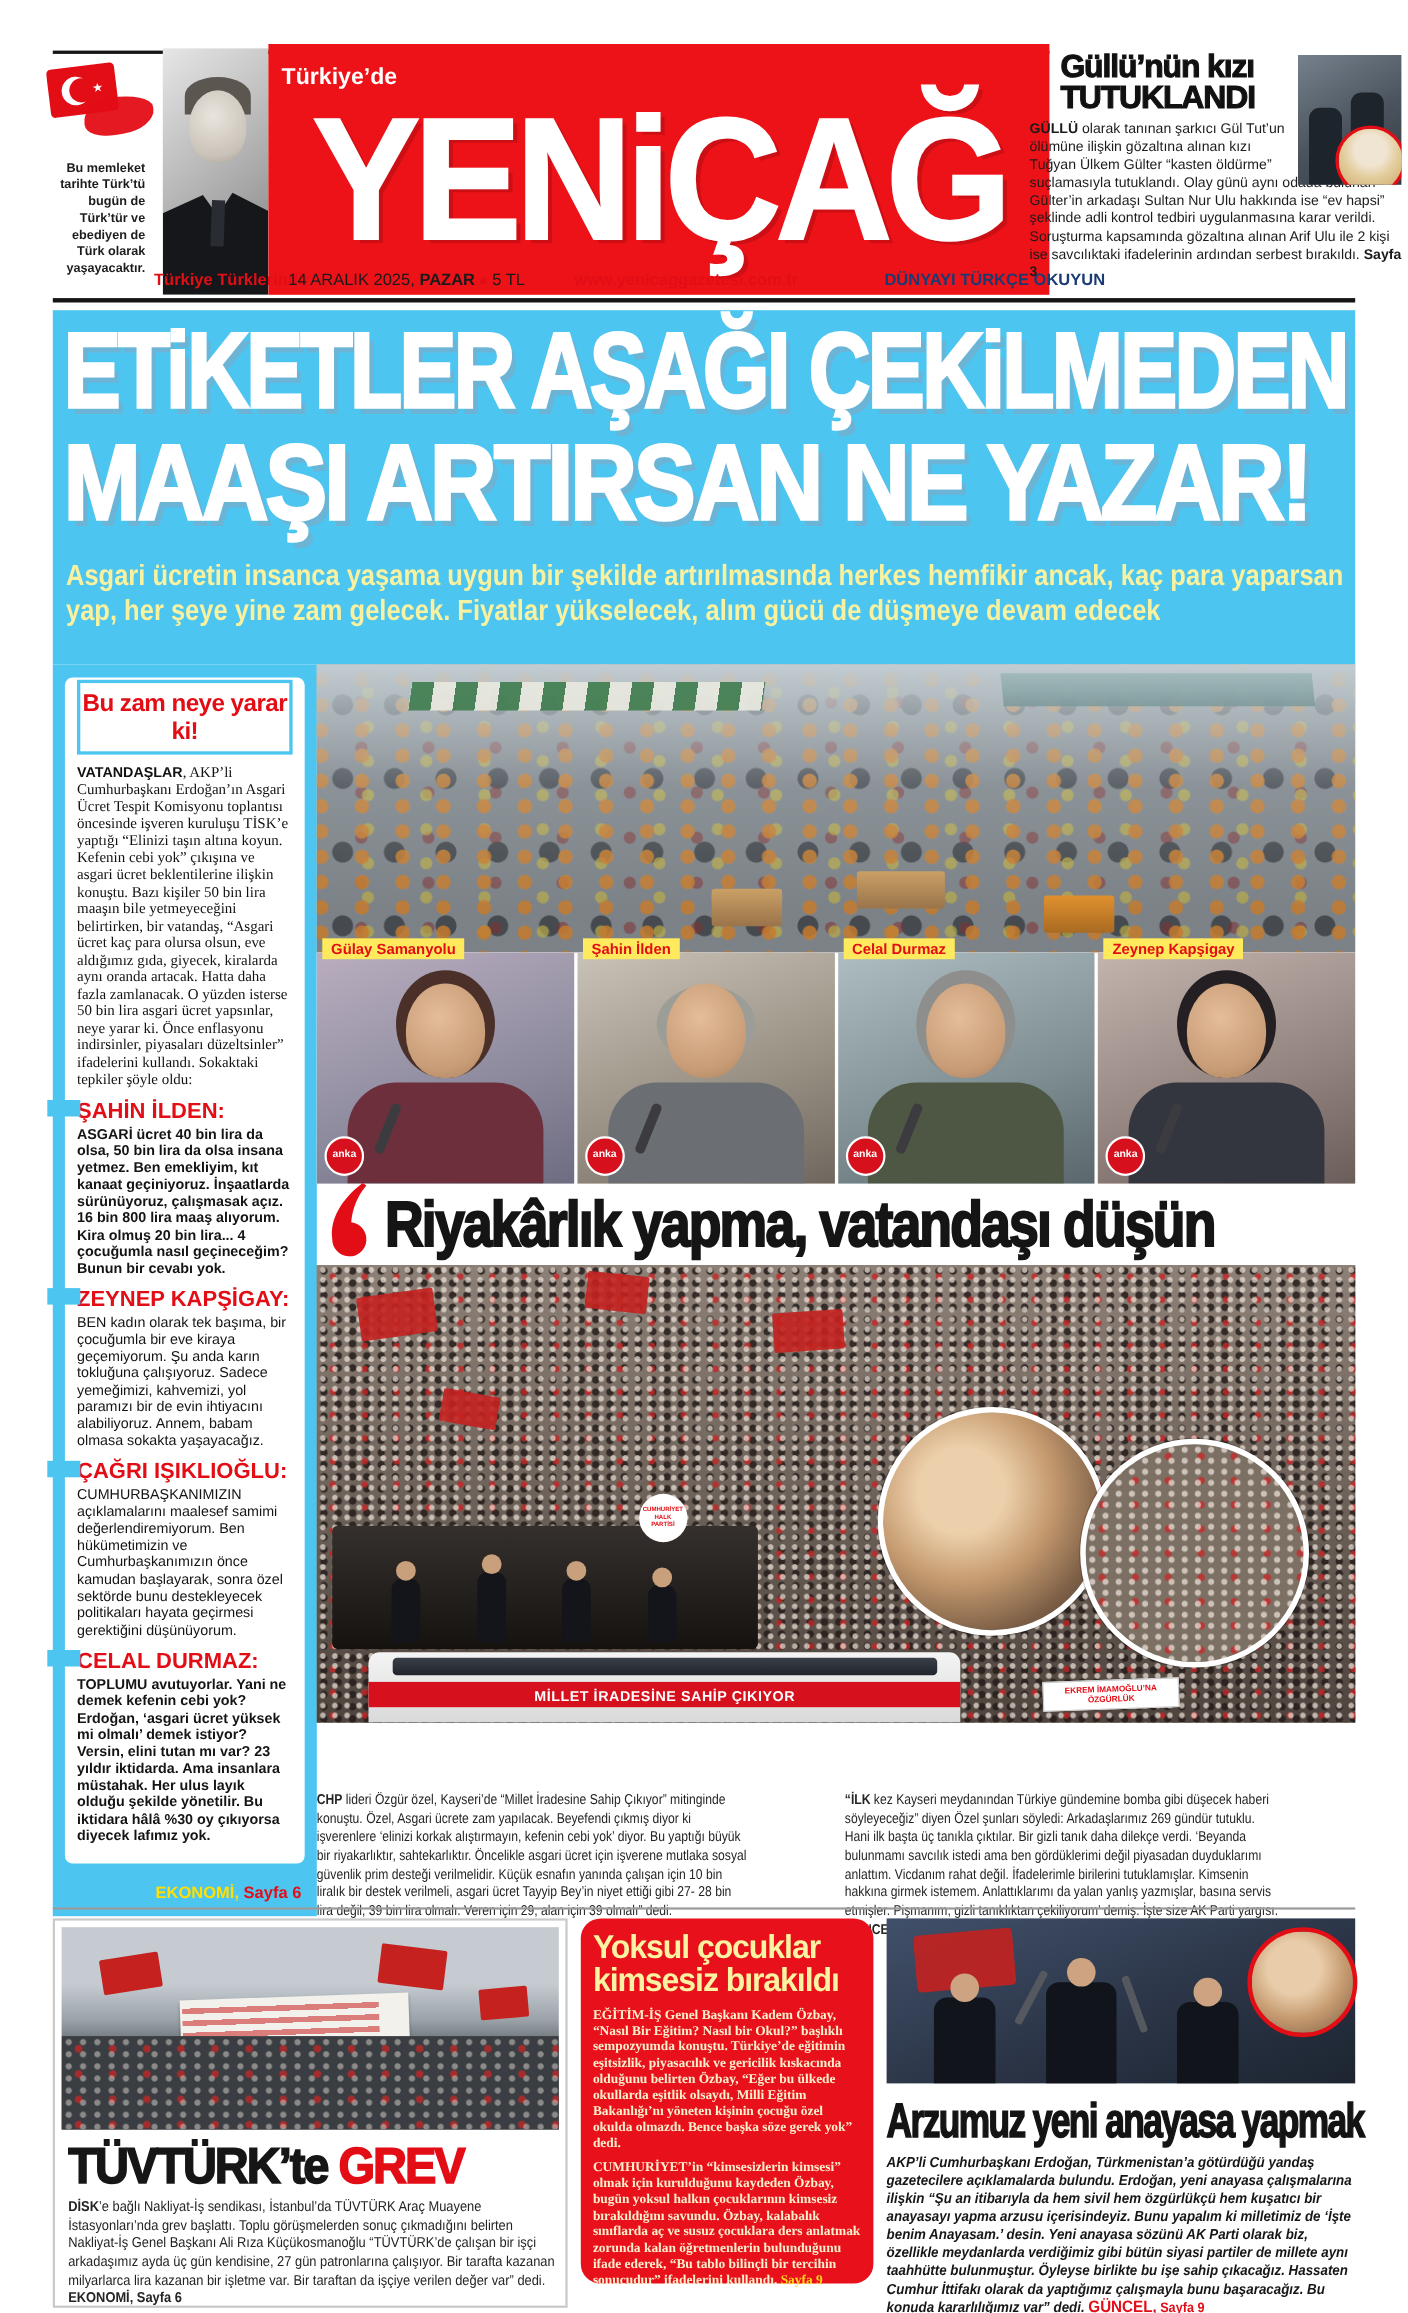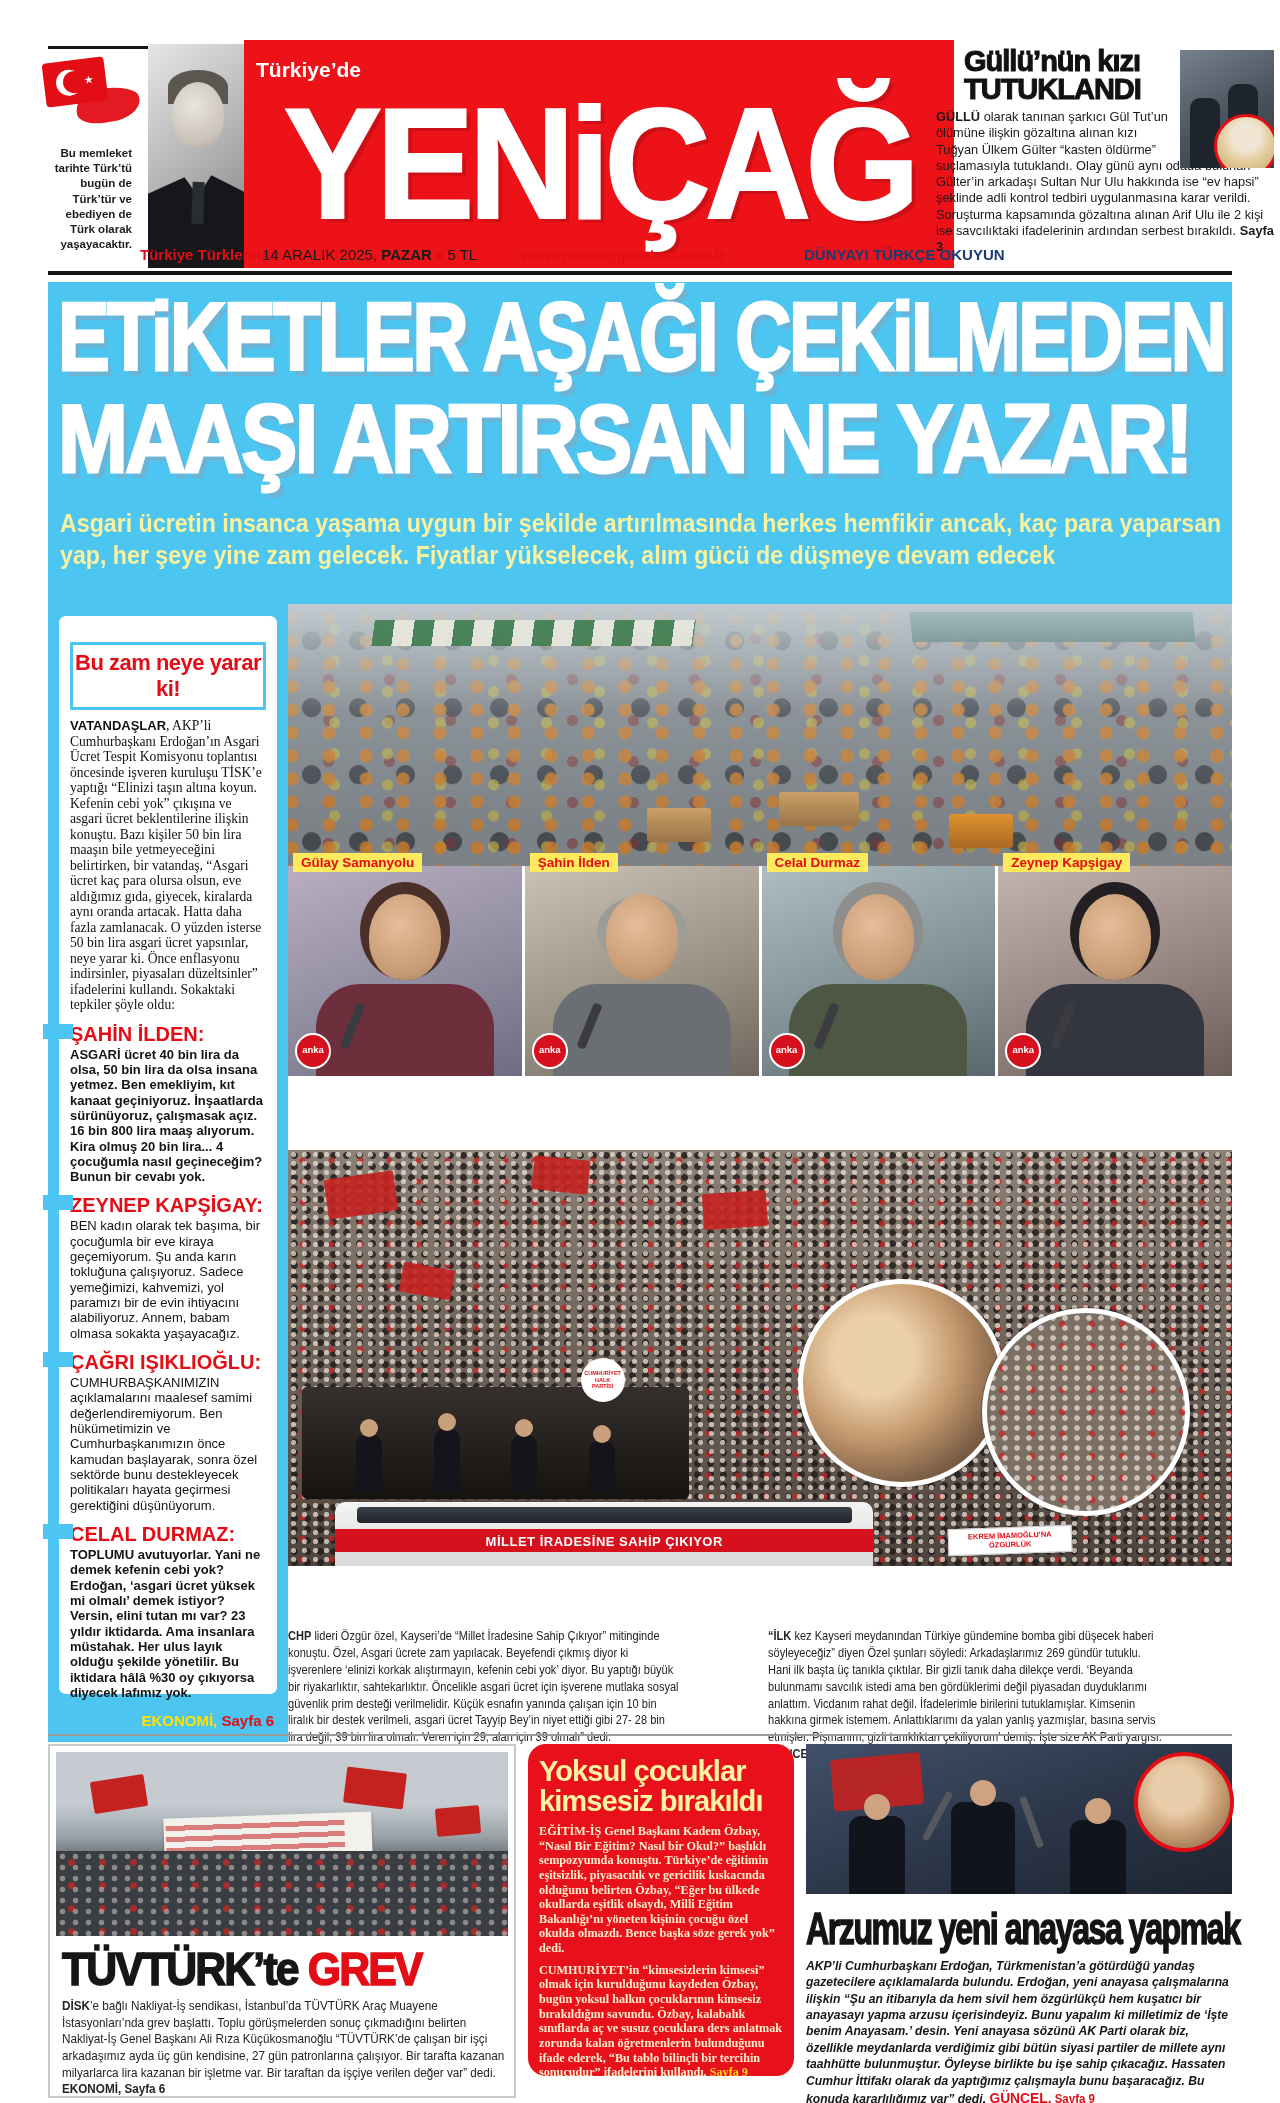--- a/index.html
+++ b/index.html
@@ -52,21 +52,21 @@
 
   
   .cyan-main{left:48px;top:282px;width:1184px;height:322px;background:#4cc5f1;}
   .mh-line{position:absolute;left:10px;white-space:nowrap;color:#fff;font-weight:900;font-size:97px;line-height:1;letter-spacing:-3px;-webkit-text-stroke:3px #fff;text-shadow:6px 6px 0 rgba(125,170,200,.65);transform-origin:left top;}
   .mh-1{top:6px;transform:scaleX(.80);}
   .mh-2{top:108px;transform:scaleX(.865);}
   .subhead{position:absolute;left:12px;top:226px;width:1330px;transform:scaleX(.875);transform-origin:left top;font-size:26.5px;font-weight:700;color:#f7f1a0;line-height:1.2;}
 
   
   .left-col{left:48px;top:604px;width:240px;height:1138px;background:#4cc5f1;}
-  .inner-white{position:absolute;left:11px;top:12px;width:218px;height:1078px;background:#fff;border-radius:7px;padding:26px 11px;box-sizing:border-box;}
+  .inner-white{position:absolute;left:11px;top:12px;width:218px;height:1078px;background:#fff;border-radius:7px;padding:2px 11px;box-sizing:border-box;}
   .box-title{border:3px solid #4cc5f1;color:#e30d16;font-size:22px;font-weight:900;text-align:center;padding:5px 2px;letter-spacing:-.5px;margin-bottom:8px;}
   .intro{font-family:"Liberation Serif", serif;font-size:13.6px;line-height:1.14;color:#111;text-align:left;margin:0;}
   .intro .lead{font-family:"Liberation Sans", sans-serif;font-size:13px;}
   .entry{position:relative;margin-top:10px;}
   .entry .tab{position:absolute;left:-27px;top:1px;width:30px;height:15px;background:#4cc5f1;}
   .entry-name{color:#e30d16;font-weight:900;font-size:20px;margin:0 0 1px 0;}
   .entry-text{margin:0;font-size:13px;line-height:1.18;color:#141414;}
   .entry-text.bold{font-weight:700;}
   .col-footer{position:absolute;right:14px;bottom:13px;font-size:15px;font-weight:900;}
   .cf-sec{color:#ffe000;}
@@ -294,20 +294,28 @@
         <span class="hair h4"></span>
         <span class="head"></span>
         <span class="torso t4"></span>
         <span class="mic"></span>
       </div>
       <span class="vox-label">Zeynep Kapşigay</span>
       <span class="anka">anka</span>
     </div>
   </div>
 
+  <div class="abs quote-head">
+    <span class="qmark">
+      <svg viewBox="0 0 40 62" width="46" height="72">
+          <path fill="#e30d16" d="M31 1 C14 14 5 30 7 45 a13.5 13.5 0 1 0 15-13 c1-11 5-21 12-29 z"></path>
+        </svg>
+    </span>
+    <span class="q-text">Riyakârlık yapma, vatandaşı düşün</span>
+  </div>
 
   <div class="art rally-photo">
     <span class="rflag" style="left:4%;top:6%;width:70px;height:40px;transform:rotate(-8deg);"></span>
     <span class="rflag" style="left:26%;top:2%;width:56px;height:34px;transform:rotate(6deg);"></span>
     <span class="rflag" style="left:44%;top:10%;width:64px;height:36px;transform:rotate(-4deg);"></span>
     <span class="rflag" style="left:12%;top:28%;width:52px;height:30px;transform:rotate(10deg);"></span>
     <div class="stage">
       <span class="sil" style="left:14%;"></span>
       <span class="sil" style="left:34%;height:64px;"></span>
       <span class="sil" style="left:54%;"></span>

